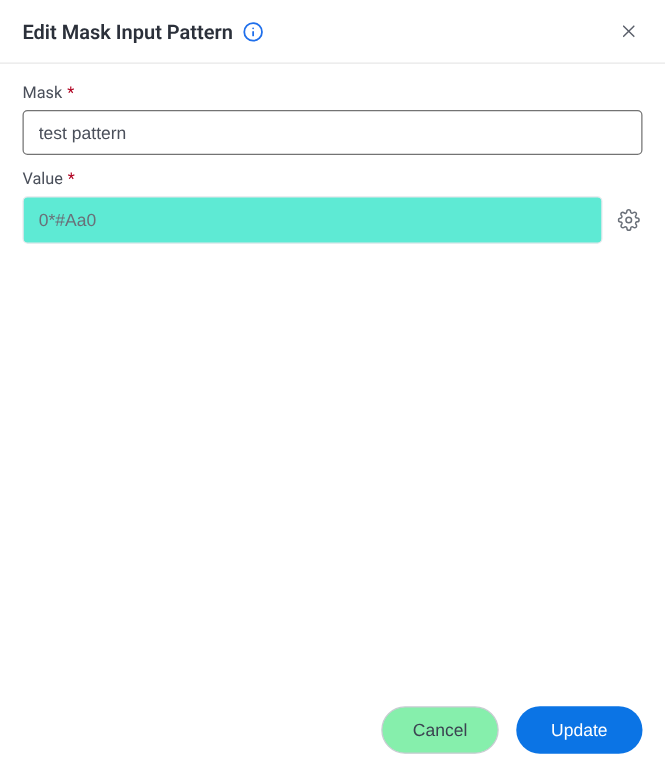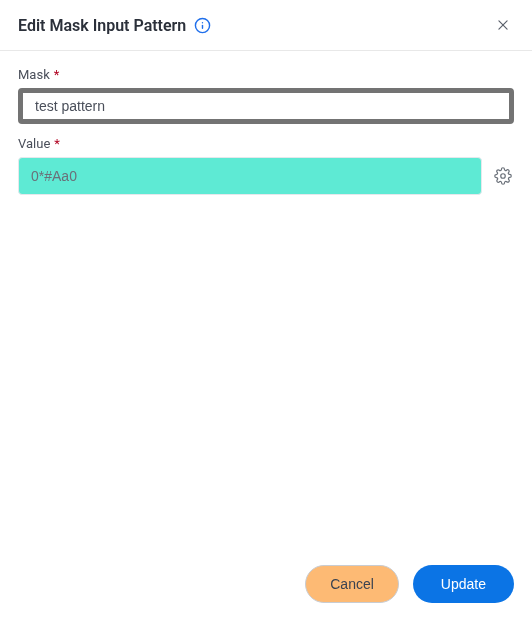--- a/index.html
+++ b/index.html
@@ -60,21 +60,21 @@
     color: #4a4f5a;
     margin-bottom: 6px;
   }
   .req {
     color: #b00020;
     margin-left: 4px;
   }
   .text-input {
     width: 100%;
     height: 36px;
-    border: 5px solid #737373;
+    border: 1px solid #737373;
     border-radius: 4px;
     padding: 0 12px;
     font-size: 14px;
     color: #4a4f5a;
     outline: none;
     background: #fff;
   }
   .value-row {
     display: flex;
     align-items: center;
@@ -108,21 +108,21 @@
   .btn {
     height: 38px;
     border-radius: 20px;
     font-size: 14px;
     font-weight: 500;
     cursor: pointer;
     padding: 0 24px;
     border: 1px solid transparent;
   }
   .btn-secondary {
-    background: #fdba74;
+    background: #86efac;
     border-color: #c8ccd2;
     color: #3b4351;
   }
   .btn-primary {
     background: #0b74e5;
     color: #ffffff;
     padding: 0 28px;
     border: none;
   }
 </style>

